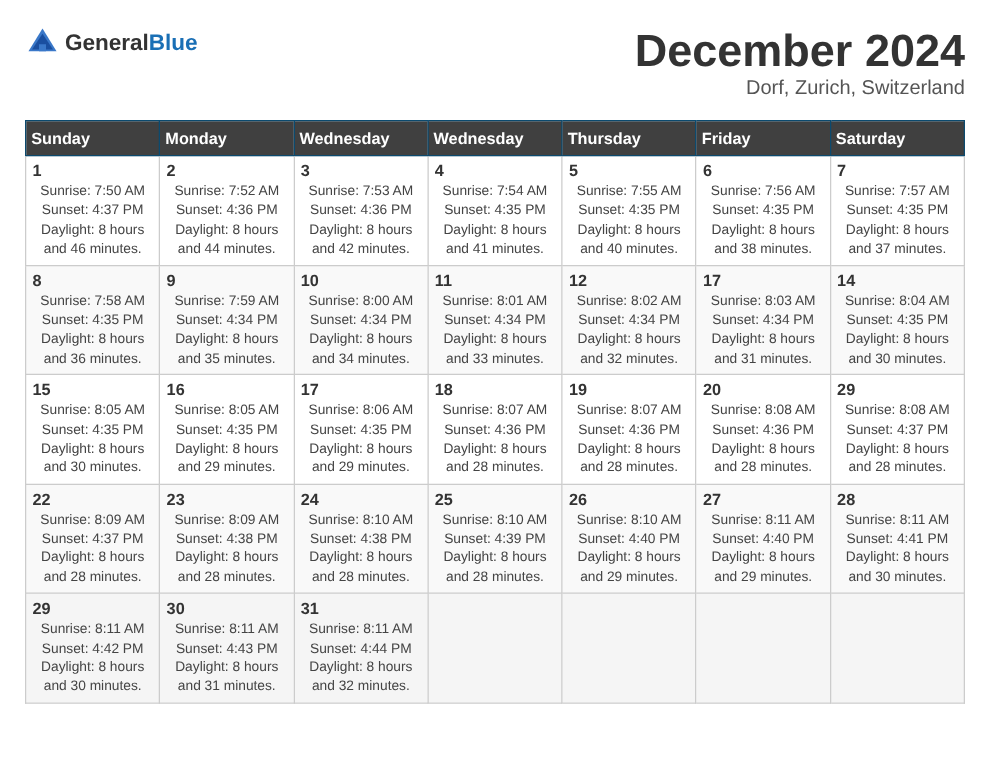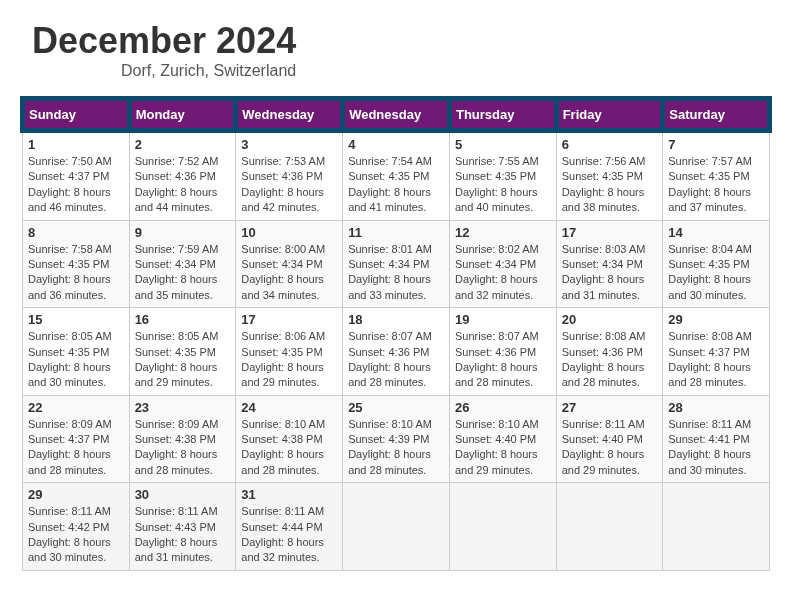--- a/index.html
+++ b/index.html
@@ -37,27 +37,27 @@
     .location-title {
       font-size: 16px;
       color: #555;
     }
     .calendar {
       width: 100%;
       border-collapse: collapse;
       font-size: 11px;
     }
     .calendar th {
-      background: #701a75;
+      background: #404040;
       color: #fff;
       padding: 6px 4px;
       text-align: left;
       font-size: 13px;
       font-weight: bold;
-      border: 5px solid #0c4a6e;
+      border: 1px solid #0c4a6e;
     }
     .calendar td {
       vertical-align: top;
       padding: 4px 5px;
       border: 1px solid #ccc;
       height: 80px;
       width: 107px;
       background: #fff;
     }
     .calendar tr:last-child td {
@@ -66,32 +66,46 @@
     .day-number {
       font-size: 13px;
       font-weight: bold;
       color: #333;
       display: block;
       margin-bottom: 2px;
     }
     .day-detail {
       color: #444;
       line-height: 1.4;
+      text-align: center;
     }
     .empty-cell {
       background: #f5f5f5 !important;
     }
     .row-even td { background: #f9f9f9; }
     .row-odd td { background: #fff; }
     .row-last td { background: #f5f5f5; }
   </style>
 </head>
 <body>
 
 <div class="header-area">
+  <div class="logo">
+    <svg class="logo-icon" viewBox="0 0 40 40" xmlns="http://www.w3.org/2000/svg">
+      <polygon points="20,4 36,30 4,30" fill="#3a78c9"></polygon>
+      <polygon points="20,10 32,28 8,28" fill="#1a4fa0"></polygon>
+      <rect x="16" y="22" width="8" height="8" fill="#3a78c9"></rect>
+    </svg>
+    <div>
+      <div style="display:flex; align-items:baseline; gap:0px;">
+        <span style="font-size:18px; font-weight:bold; color:#333;">General</span>
+        <span style="font-size:18px; font-weight:bold; color:#1a6fb5;">Blue</span>
+      </div>
+    </div>
+  </div>
   <div class="title-area">
     <div class="month-title">December 2024</div>
     <div class="location-title">Dorf, Zurich, Switzerland</div>
   </div>
 </div>
 
 <table class="calendar">
   <thead>
     <tr>
     <th>Sunday</th>

